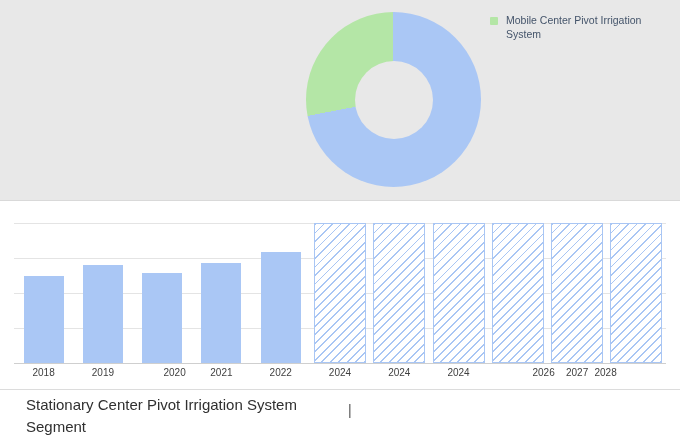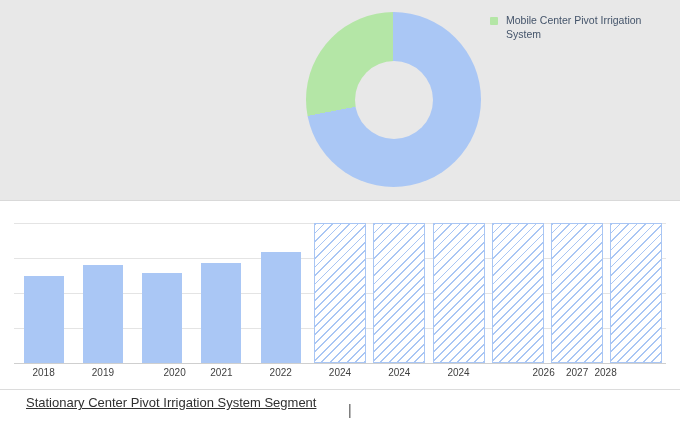--- a/index.html
+++ b/index.html
@@ -151,24 +151,23 @@
   }
   .footer {
     position: absolute;
     left: 0; top: 189px;
     width: 680px; height: 51px;
   }
   .footer-left {
     position: absolute;
     left: 26px; top: 4px;
     width: 310px;
-    font-size: 13px;
+    font-size: 15px;
     color: #303030;
     line-height: 1.45;
-    text-decoration: underline;
   }
   .footer-divider {
     position: absolute;
     left: 348px; top: 12px;
     font-size: 14px;
     color: #555;
   }
   .footer-right {
     position: absolute;
     left: 372px; top: 13px;

